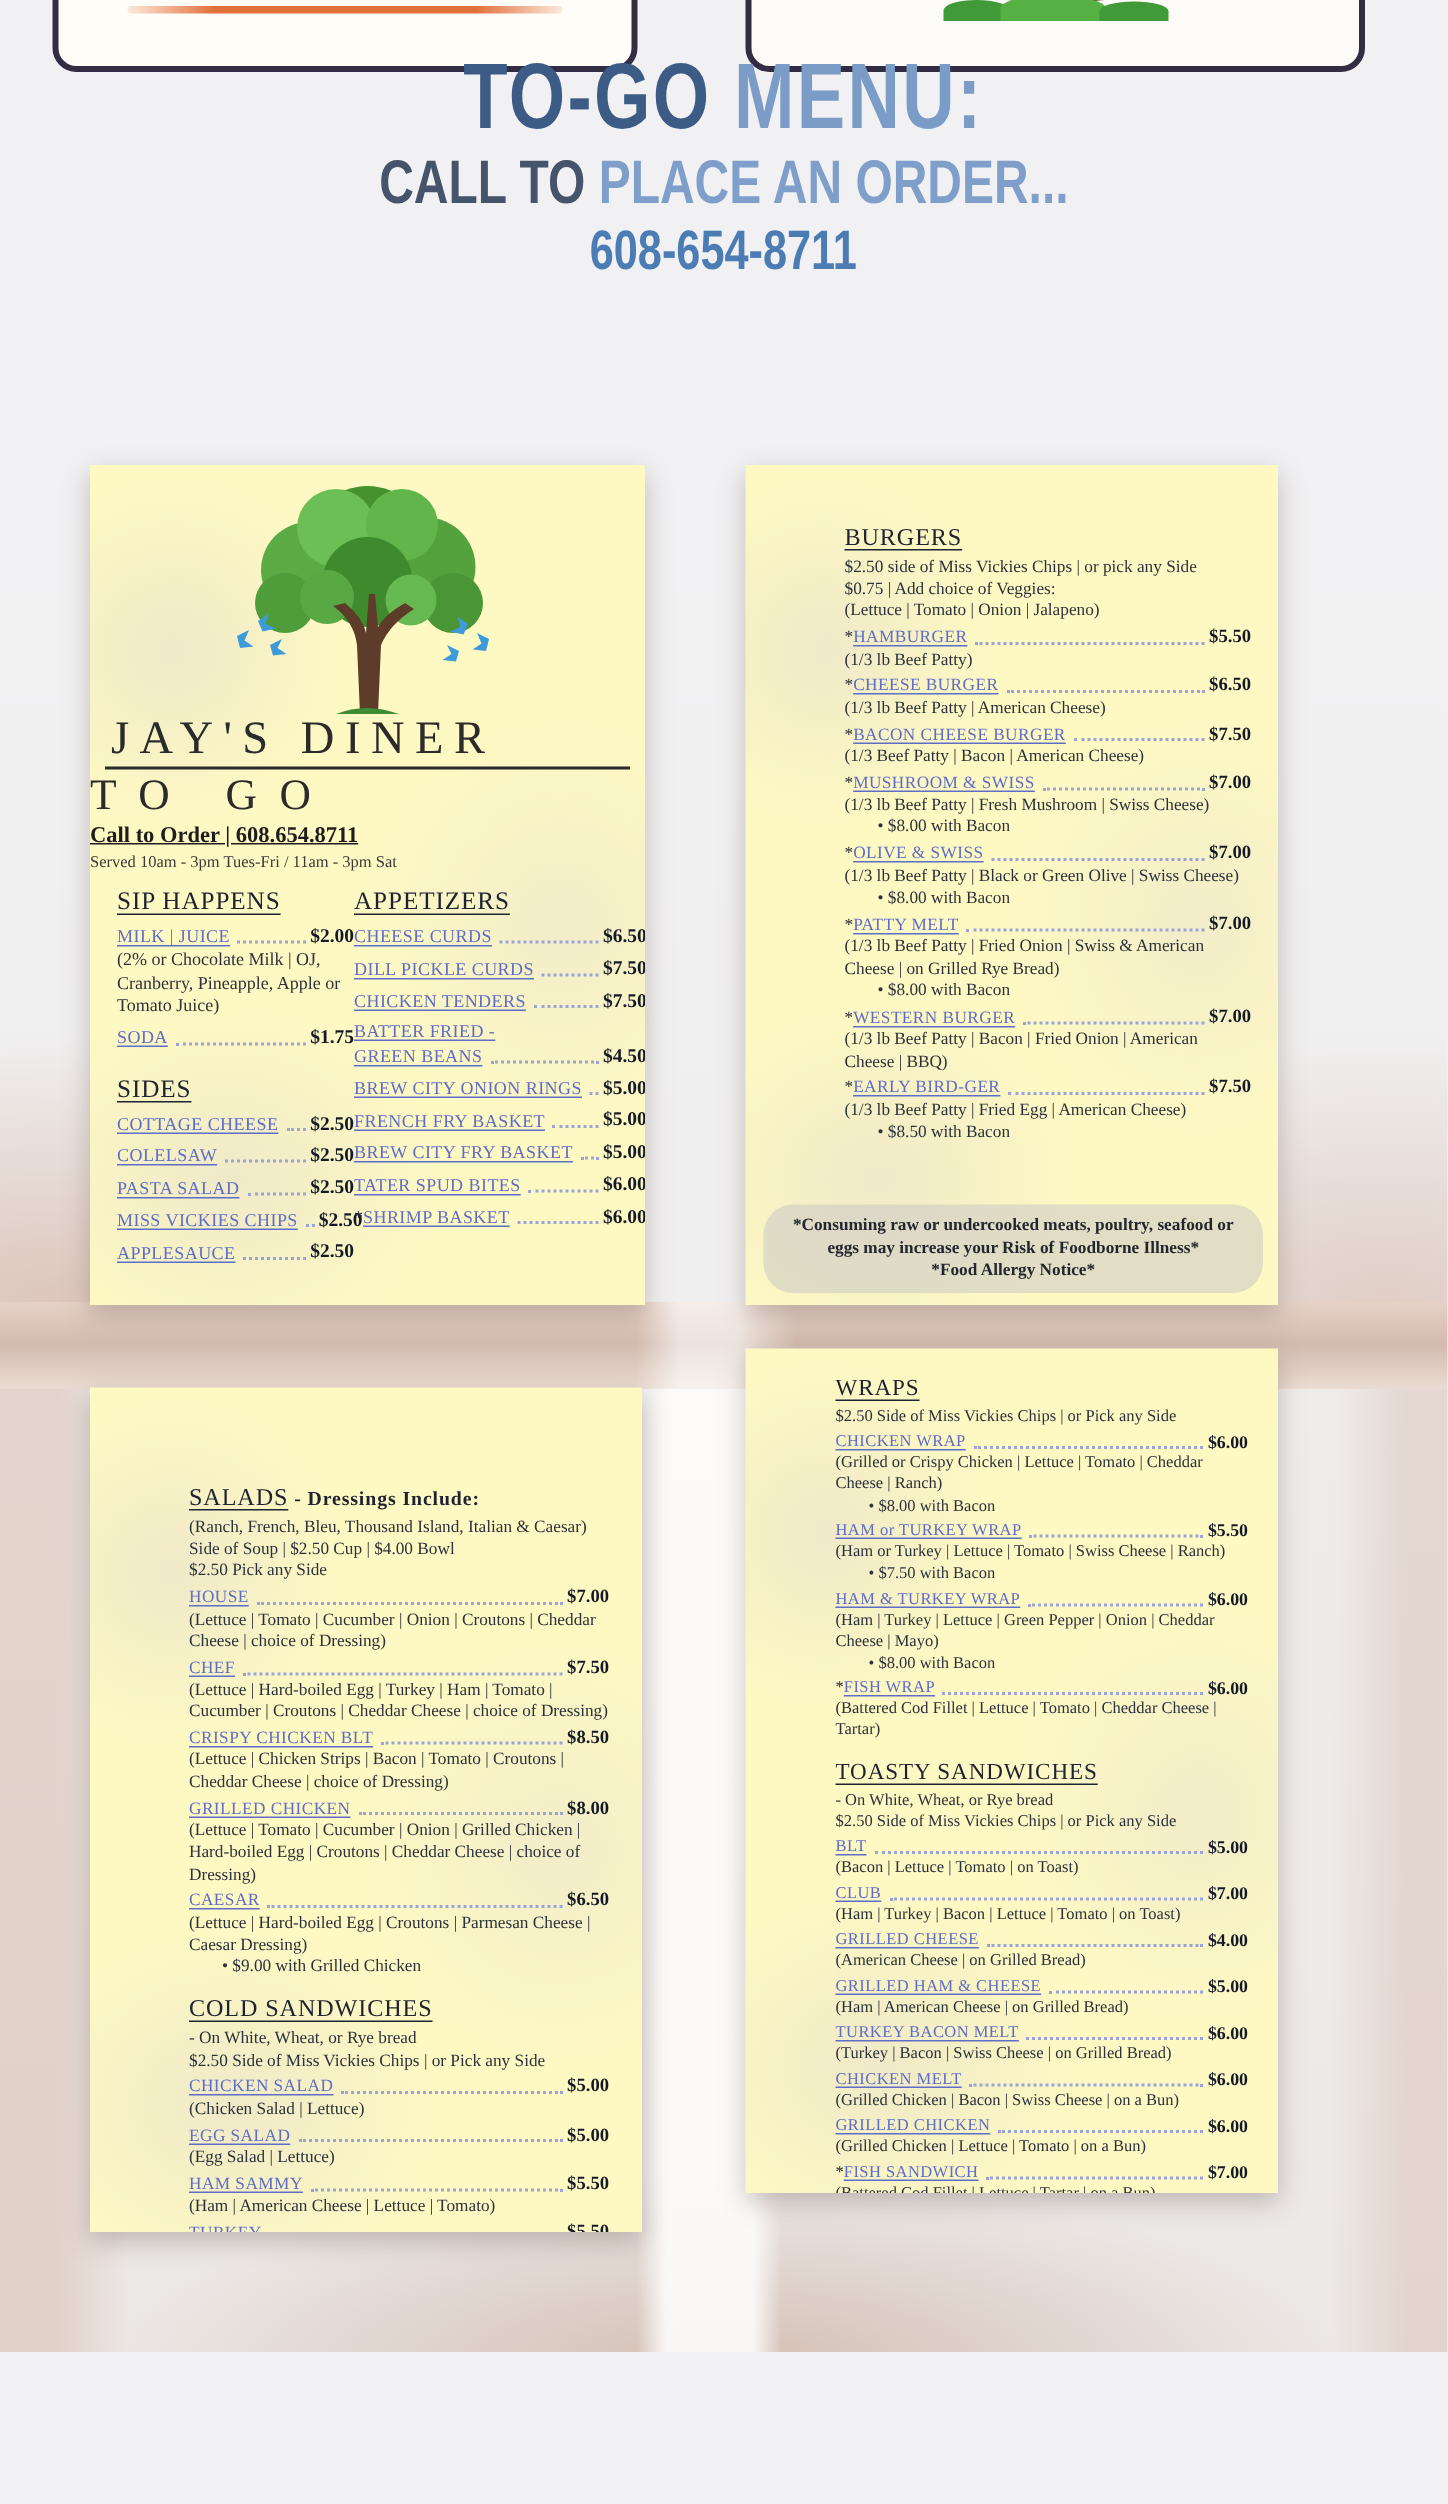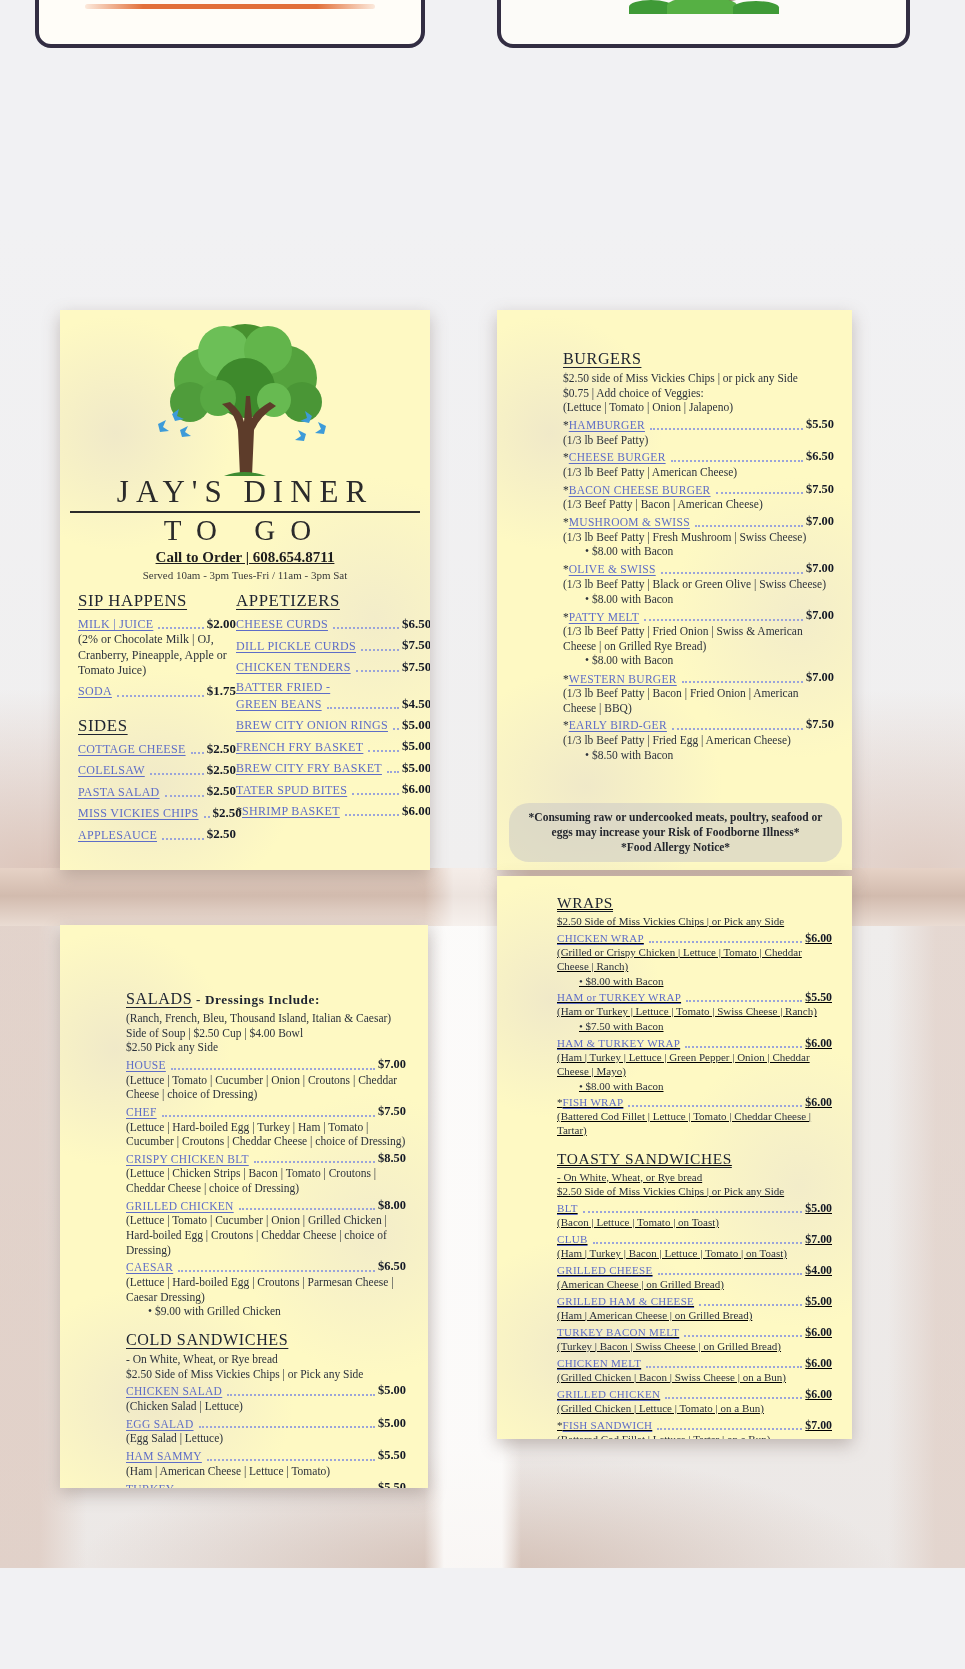--- a/index.html
+++ b/index.html
@@ -82,28 +82,28 @@
   .page:before { content:""; position:absolute; inset:0; pointer-events:none;
     background:
       radial-gradient(45% 30% at 15% 22%, rgba(223,214,207,.45), transparent 70%),
       radial-gradient(50% 35% at 85% 55%, rgba(226,218,211,.4), transparent 72%),
       radial-gradient(55% 30% at 25% 85%, rgba(223,214,207,.45), transparent 70%);
   }
   .page > * { position:relative; }
   #page-jays    { left:60px;  top:310px; width:370px; height:560px; font-size:12px; }
   #page-burgers { left:497px; top:310px; width:355px; height:560px; font-size:11.5px; }
   #page-salads  { left:60px;  top:925px; width:368px; height:563px; font-size:11.5px; }
-  #page-wraps   { left:497px; top:876px; width:355px; height:563px; font-size:11px;text-decoration:underline; }
+  #page-wraps   { left:497px; top:899px; width:355px; height:563px; font-size:11px; }
 
   #page-burgers .content { padding:40px 18px 0 66px; }
   #page-salads  .content { padding:22px 22px 0 66px;margin-top:43px; }
   #page-wraps   .content { padding:18px 20px 0 60px; }
 
   
-  .logo-area { text-align:center; padding-top:8px; }
+  .logo-area { padding-top:8px; }
   .logo-tree { display:block; margin:0 auto; }
   .logo-name { font-size:31px; letter-spacing:7px; color:#2b2b2b;
     border-bottom:2px solid #2b2b2b; padding:0 4px 1px; margin:-4px 10px 0; }
   .logo-togo { font-size:29px; letter-spacing:15px; color:#2b2b2b; margin-top:1px; }
   .logo-call { font-size:15px; font-weight:bold; text-decoration:underline; color:#1d1d1d; margin-top:2px; }
   .logo-hours { font-size:11px; color:#3a3a3a; margin-top:3px; }
   .cols { display:flex; padding:10px 16px 0 18px; }
   .col1 { width:158px; flex:none; }
   .col2 { flex:1; }
   #page-jays .mitem { margin-top:5px; }
@@ -142,20 +142,31 @@
   </div>
   <div class="thumb" id="thumb-right">
     <div class="trunk"></div>
     <div class="grass">
         <i></i>
         <i></i>
         <i></i>
       </div>
   </div>
 
+  <div class="hdr">
+    <div class="hdr-title">
+      <span class="cond"><span class="dark">TO-GO </span><span class="light">MENU:</span></span>
+    </div>
+    <div class="hdr-sub">
+      <span class="cond"><span class="dark">CALL TO </span><span class="light">PLACE AN ORDER...</span></span>
+    </div>
+    <div class="hdr-phone">
+      <span class="cond">608-654-8711</span>
+    </div>
+  </div>
 
   <div class="photo-top"></div>
   <div class="band"></div>
   <div class="photo-bottom"></div>
 
   <div class="page" id="page-jays">
     <div class="logo-area">
       <svg class="logo-tree" width="250" height="160" viewBox="0 0 250 160">
         <g fill="#4f9c3b">
           <circle cx="125" cy="46" r="40" fill="#47912f"></circle>

